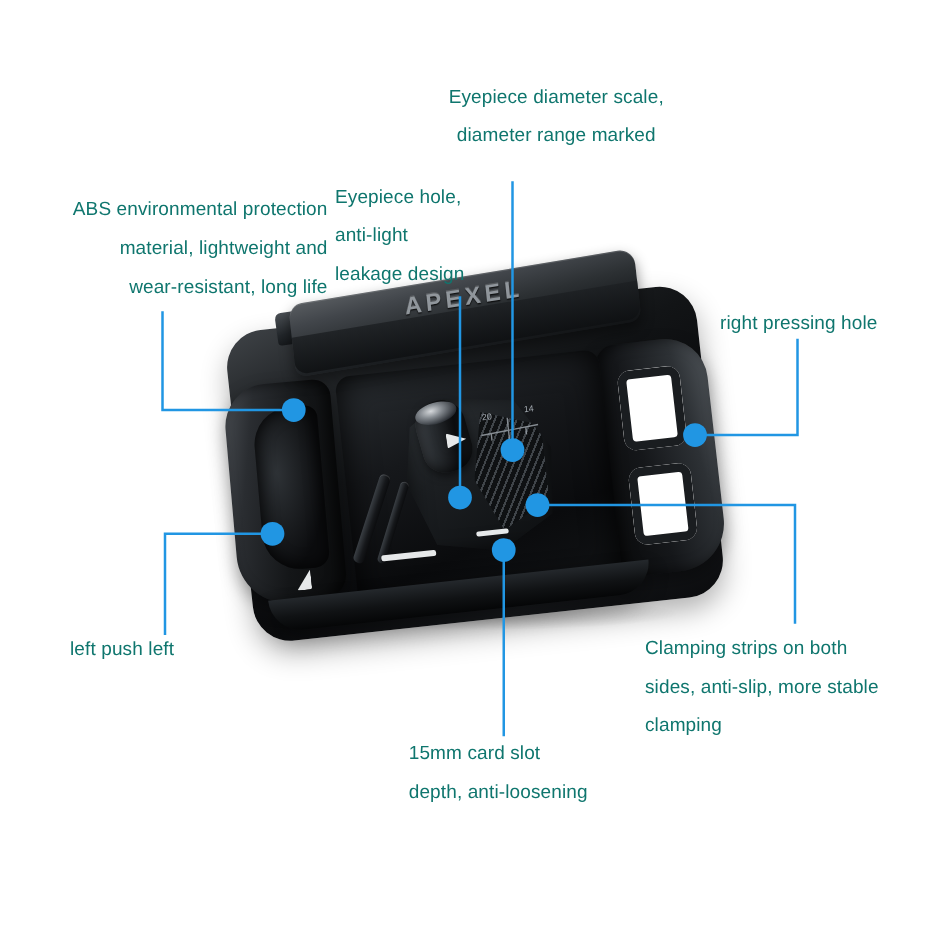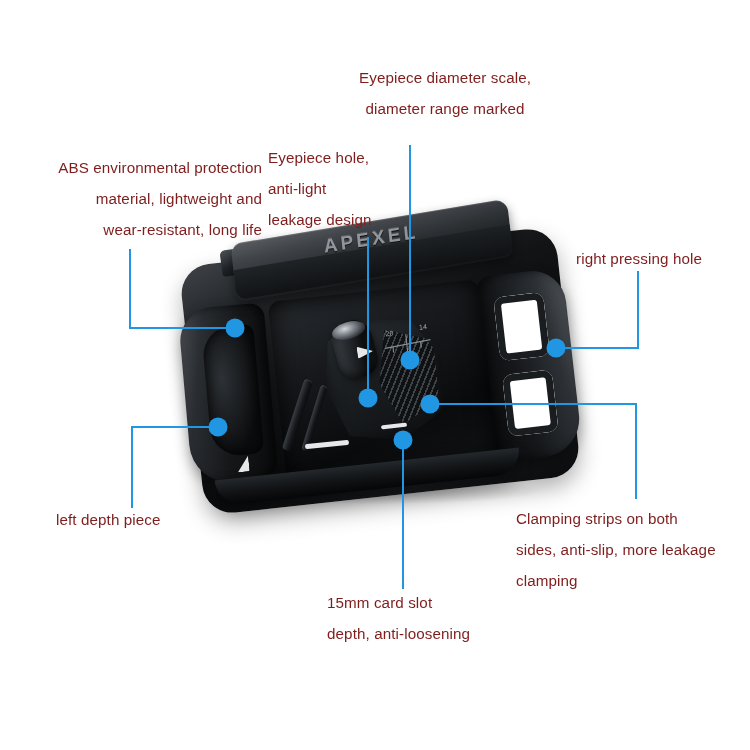--- a/index.html
+++ b/index.html
@@ -13,21 +13,21 @@
     width: 750px;
     height: 750px;
     background: #ffffff;
     overflow: hidden;
     font-family: "Liberation Sans", sans-serif;
   }
 
   
   .anno {
     position: absolute;
-    color: #7f1d1d;
+    color: #0f766e;
     font-size: 15.2px;
     line-height: 31px;
     white-space: pre-line;
     letter-spacing: 0.1px;
   }
   .anno.center { text-align: center; }
   .anno.left   { text-align: left; }
 
   
   #connectors {
@@ -329,22 +329,22 @@
   <div class="anno left" style="left:268px; top:142px; width:140px;">Eyepiece hole,
 anti-light
 leakage design</div>
 
   <div class="anno left" style="left:12px; top:152px; width:250px;text-align:right;">ABS environmental protection
 material, lightweight and
 wear-resistant, long life</div>
 
   <div class="anno left" style="left:576px; top:243px; width:170px;">right pressing hole</div>
 
-  <div class="anno left" style="left:56px; top:504px; width:170px;">left depth piece</div>
+  <div class="anno left" style="left:56px; top:504px; width:170px;">left push left</div>
 
   <div class="anno left" style="left:300px; top:587px; width:220px;margin-left:27px;">15mm card slot
 depth, anti-loosening</div>
 
   <div class="anno left" style="left:516px; top:503px; width:225px;">Clamping strips on both
-sides, anti-slip, more leakage
+sides, anti-slip, more stable
 clamping</div>
 
 </div>
 
 </body></html>

